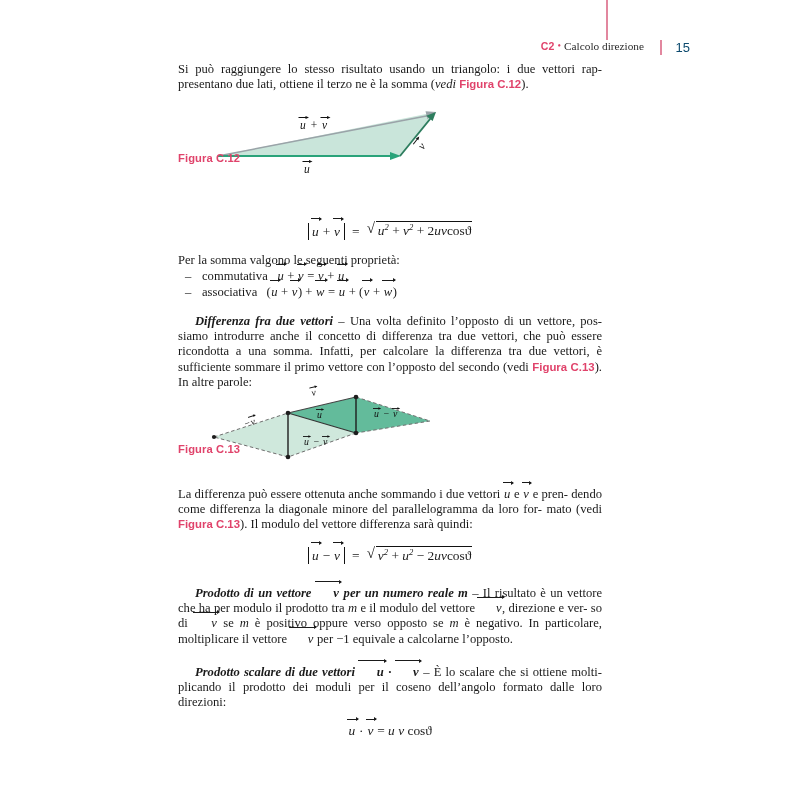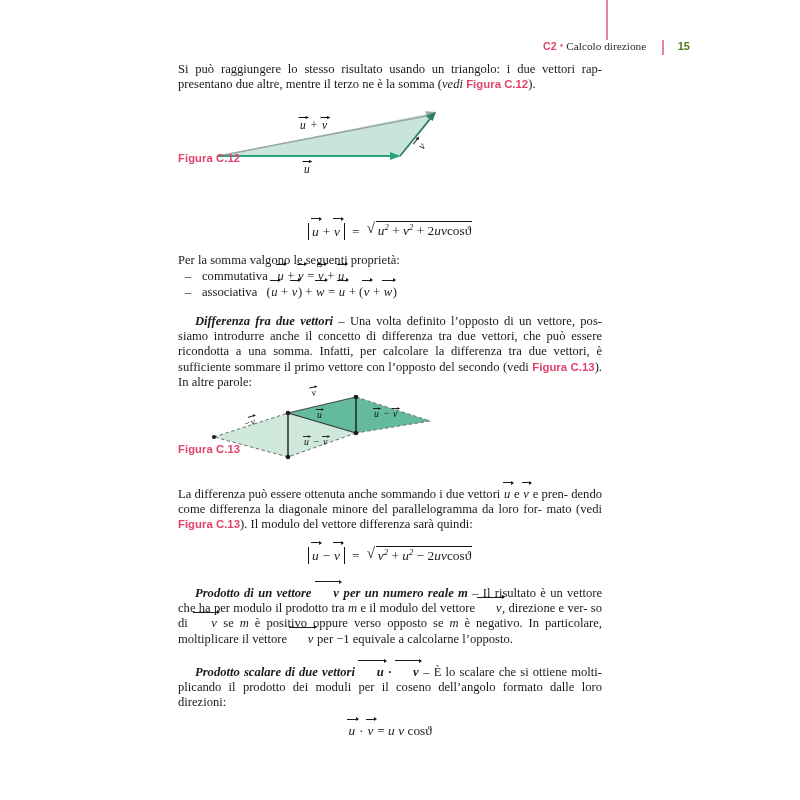--- a/index.html
+++ b/index.html
@@ -53,24 +53,24 @@
     font-size: 11.3px;
   }
   .rh-sep {
     display: inline-block;
     width: 1.5px;
     height: 15px;
     background: #e2879f;
     margin: 0 14px 0 16px;
   }
   .rh-page {
-    color: #4d7c0f;
+    color: #0c4a6e;
     font-family: "Liberation Sans", sans-serif;
-    font-weight: bold;
-    font-size: 11px;
+    font-weight: normal;
+    font-size: 13px;
   }
 
   
   .col {
     position: absolute;
     left: 178px;
     top: 62px;
     width: 424px;
   }
   p.body {
@@ -191,21 +191,21 @@
   <span class="rh-dot">•</span>
   <span class="rh-title">Calcolo direzione</span>
   <span class="rh-sep"></span>
   <span class="rh-page">15</span>
 </div>
 
 <div class="col">
 
   <p class="body">
     <span>Si può raggiungere lo stesso risultato usando un triangolo: i due vettori rap-</span>
-    <span>presentano due altre, mentre il terzo ne è la somma (</span><span class="it">vedi</span>
+    <span>presentano due lati, ottiene il terzo ne è la somma (</span><span class="it">vedi</span>
     <span class="pink">Figura C.12</span><span>).</span>
   </p>
 
   <div style="height:116px"></div>
 
 
   <div class="spacer-sm"></div>
 
   <div class="math lined">
     <span class="vbar"><span class="vec">u</span>&nbsp;+&nbsp;<span class="vec">v</span></span>

